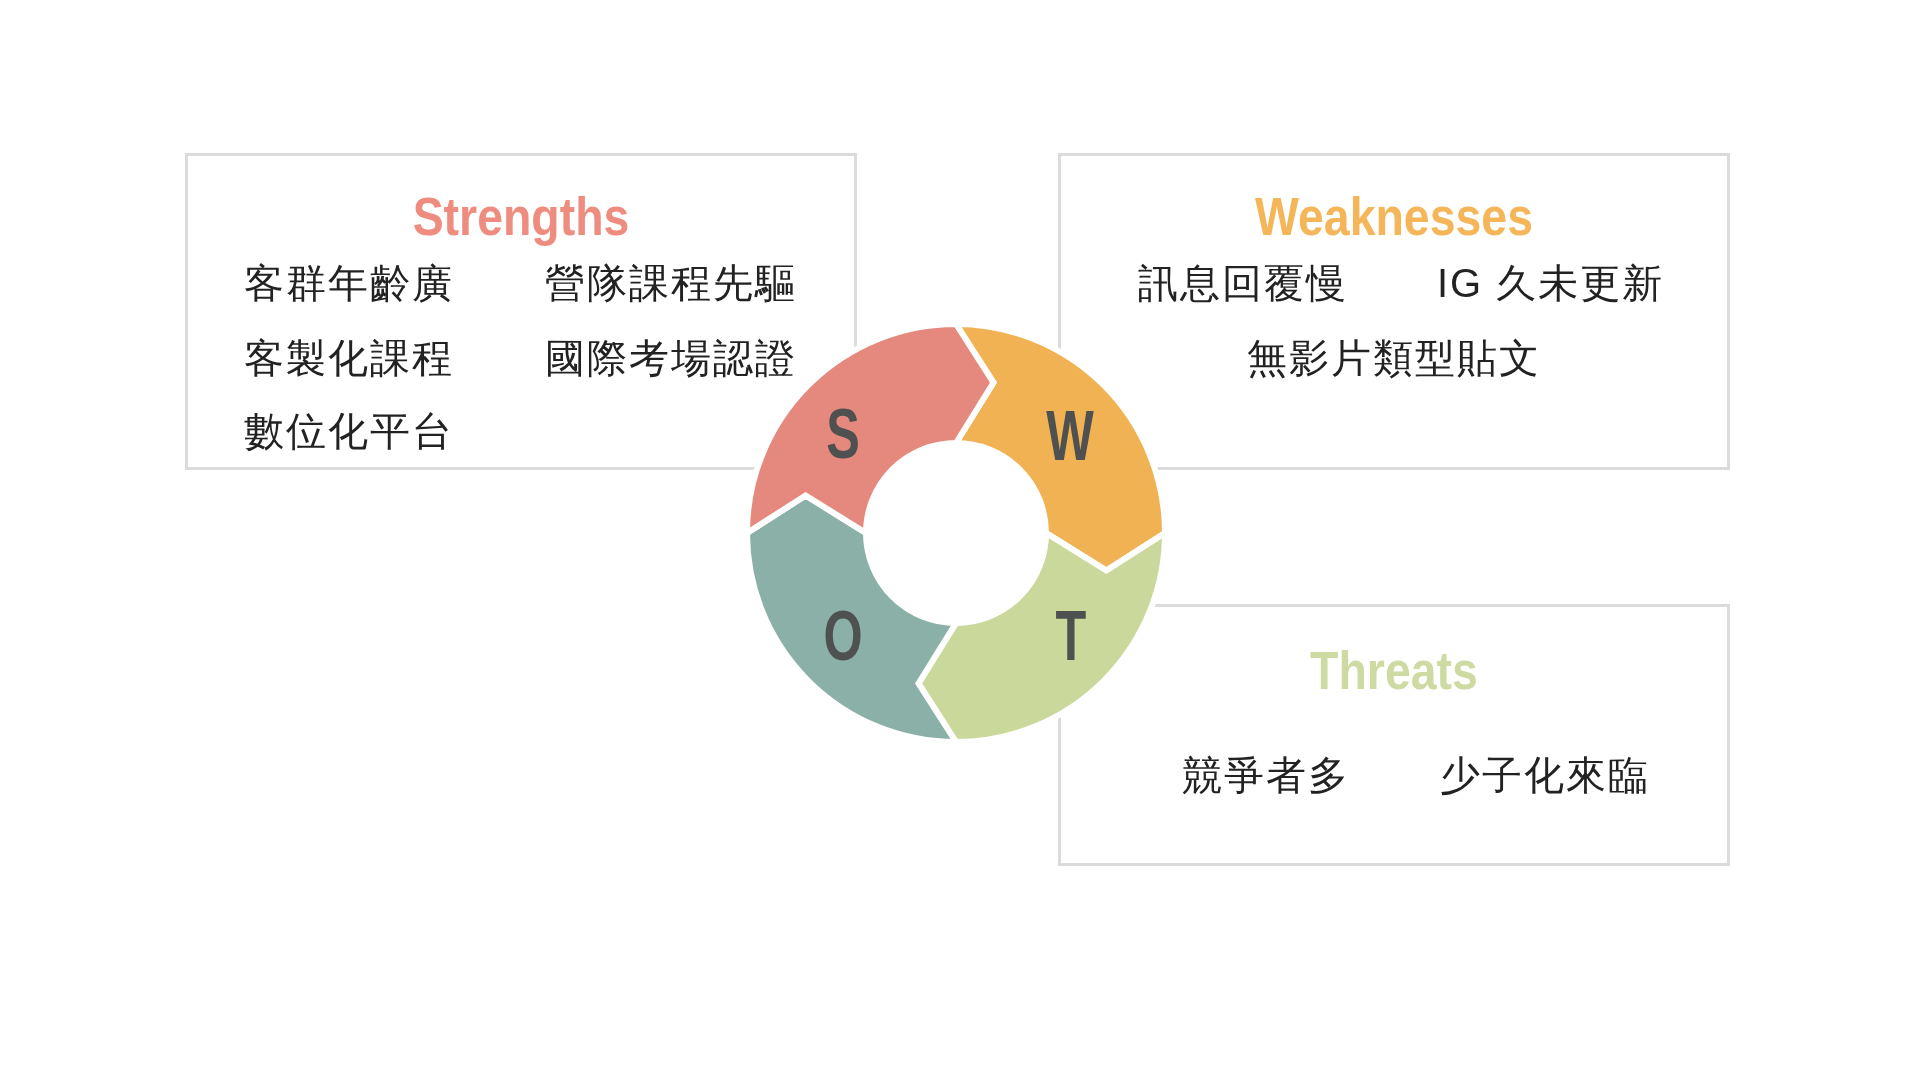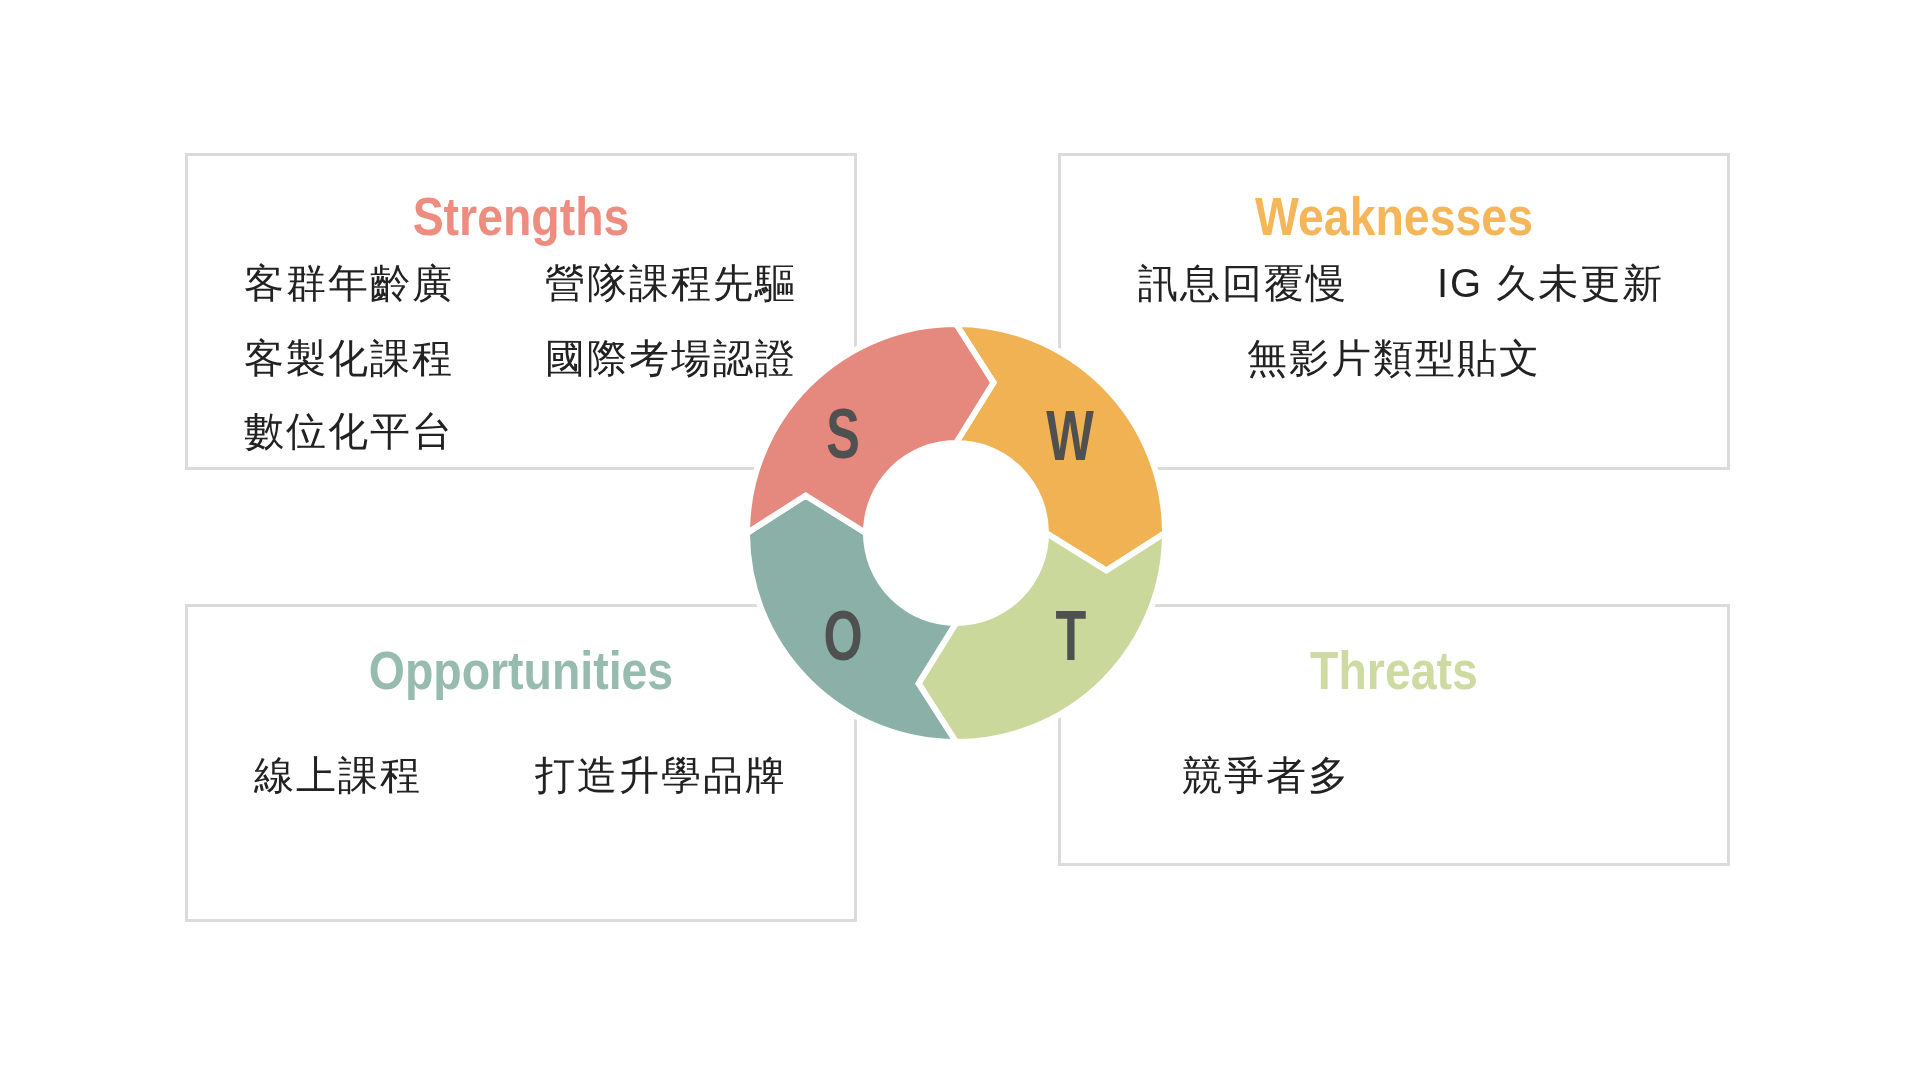--- a/index.html
+++ b/index.html
@@ -59,29 +59,25 @@
     <span class="item s-i4">數位化平台</span>
   </section>
 
   <section class="quad quad-weaknesses">
     <h2 style="color: rgb(244, 182, 89);">Weaknesses</h2>
     <span class="item w-i0">訊息回覆慢</span>
     <span class="item w-i1">IG 久未更新</span>
     <span class="item w-i2 centered">無影片類型貼文</span>
   </section>
 
-  <section class="quad quad-opportunities">
-    <h2 style="color: rgb(151, 187, 175);">Opportunities</h2>
-    <span class="item o-i0">線上課程</span>
-    <span class="item o-i1">打造升學品牌</span>
-  </section>
 
   <section class="quad quad-threats">
     <h2 style="color: rgb(205, 219, 162);">Threats</h2>
     <span class="item t-i0">競爭者多</span>
+    <span class="item t-i1">少子化來臨</span>
   </section>
 
   <svg class="wheel" viewBox="-240 -240 480 480" xmlns="http://www.w3.org/2000/svg">
     <defs>
 
       <path id="seg" d="M 0,-209
                A 209,209 0 0 1 209,0
                L 150.4,37.5
                L 90,0
                A 90,90 0 0 0 0,-90

